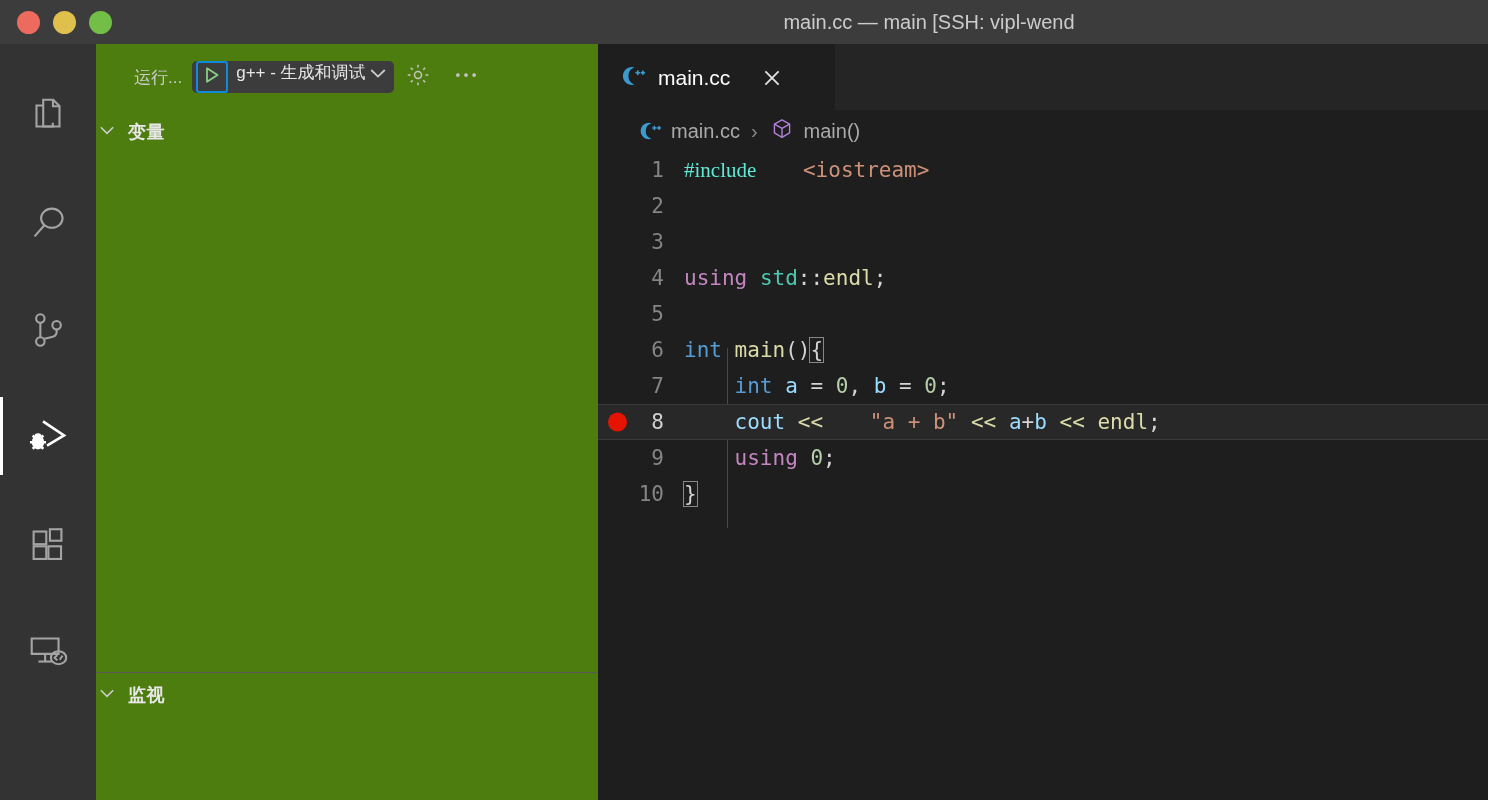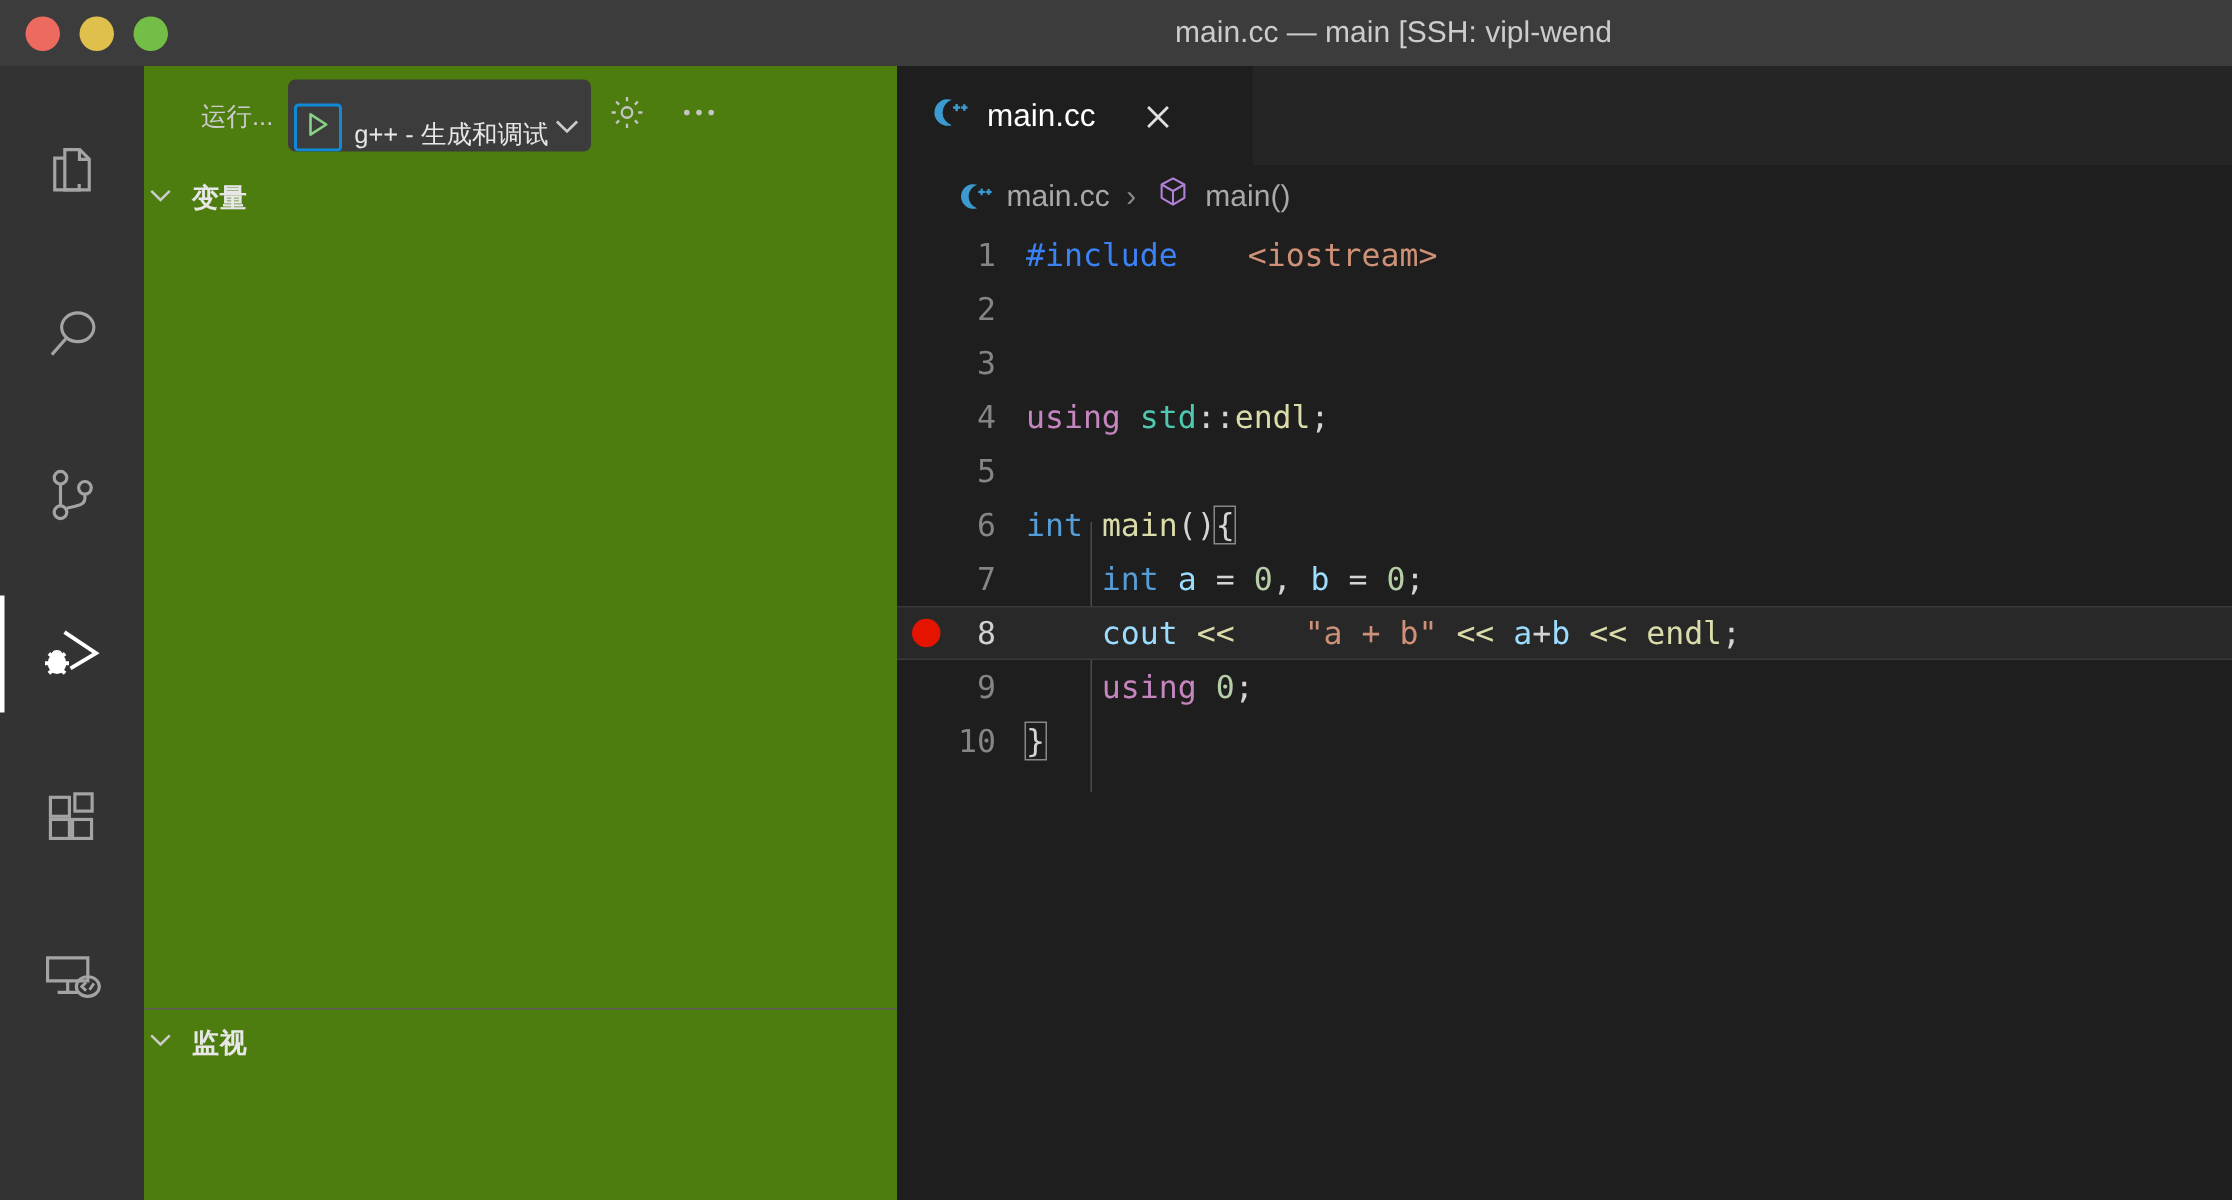--- a/index.html
+++ b/index.html
@@ -53,21 +53,21 @@
     position: absolute; left: 96px; top: 44px; width: 502px; height: 756px;
     background: #4d7c0f;
   }
   .debug-toolbar {
     height: 66px; display: flex; align-items: center; padding-left: 38px; gap: 0;
   }
   .run-label {
     color: #cccccc; font-size: 17px; white-space: nowrap; margin-right: 10px;
   }
   .launch-select {
-    display: flex; align-items: flex-end; height: 48px;
+    display: flex; align-items: flex-start; height: 32px;
     background: #3c3c3c; border-radius: 5px; padding: 0 4px 0 4px;
     max-width: 252px; overflow: hidden;
   }
   .play-btn {
     width: 32px; height: 32px; display: flex; align-items: center; justify-content: center;
     border: 2px solid #0e8ad8; border-radius: 3px; margin-right: 8px; flex: none;
   }
   .launch-name {
     color: #e7e7e7; font-size: 17px; white-space: nowrap; overflow: hidden;
     max-width: 165px; flex: none;
@@ -130,21 +130,21 @@
   }
   .src { flex: 1; position: relative; padding-left: 4px; }
   .indent-guide {
     position: absolute; left: 129px; width: 1px; background: #4a4a4a;
   }
   .bracket-box {
     outline: 1px solid #888888; outline-offset: 0px;
   }
 
   
-  .t-pre  { color: #3b82f6; }
+  .t-pre  { color: #5eead4; font-family: Liberation Serif, serif; }
   .t-str  { color: #ce9178; margin-left: 34px; }
   .t-kw   { color: #c586c0; }
   .t-ns   { color: #4ec9b0; }
   .t-op   { color: #d4d4d4; }
   .t-var  { color: #9cdcfe; }
   .t-type { color: #569cd6; }
   .t-fn   { color: #dcdcaa; }
   .t-num  { color: #b5cea8; }
   .t-shift{ color: #dcdcaa; }
   .t-plain{ color: #d4d4d4; }

